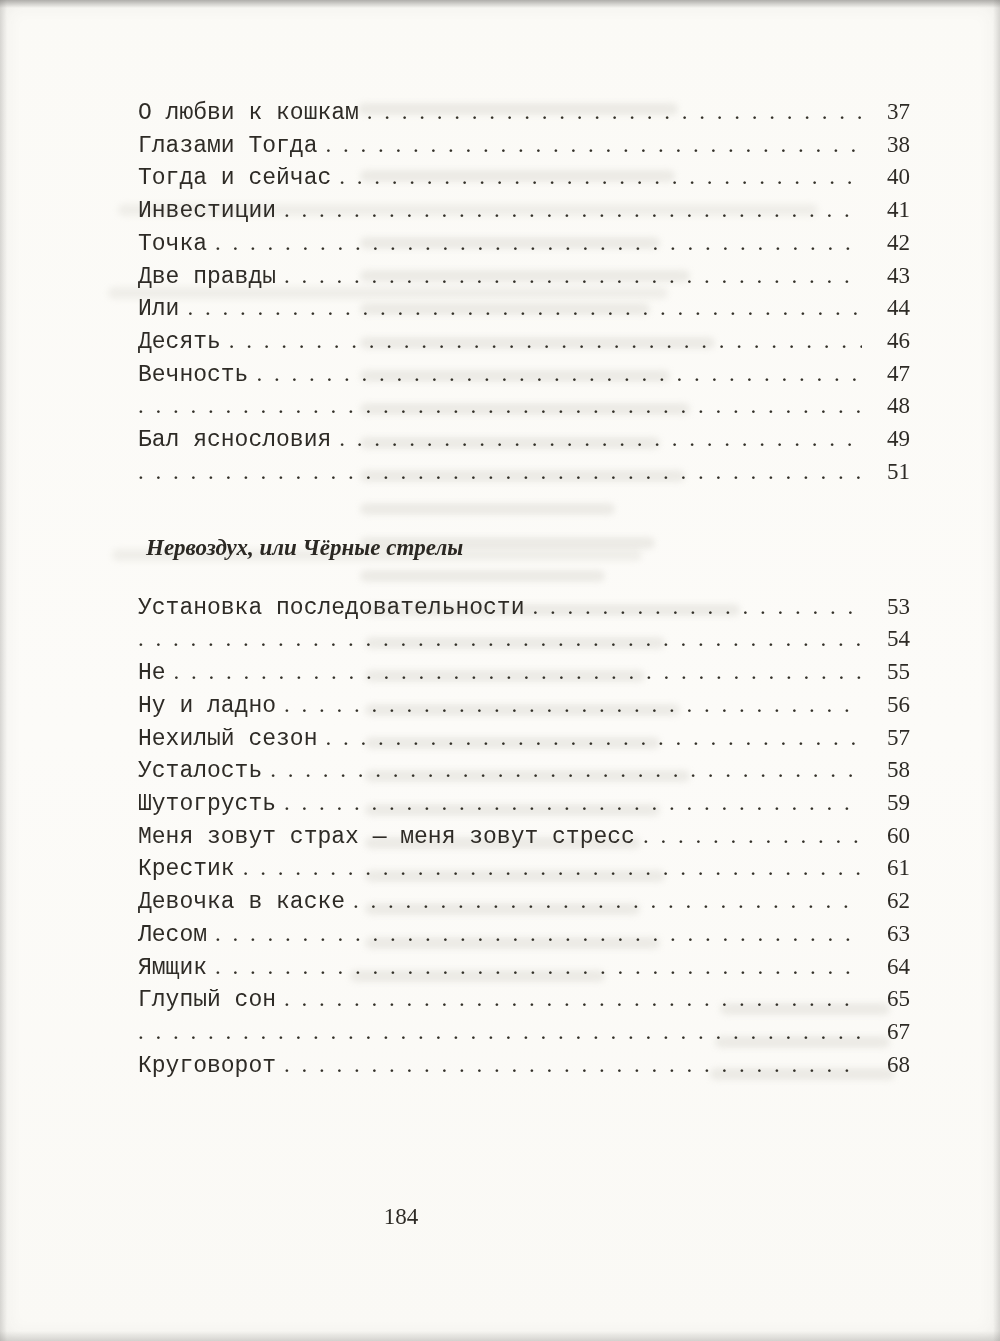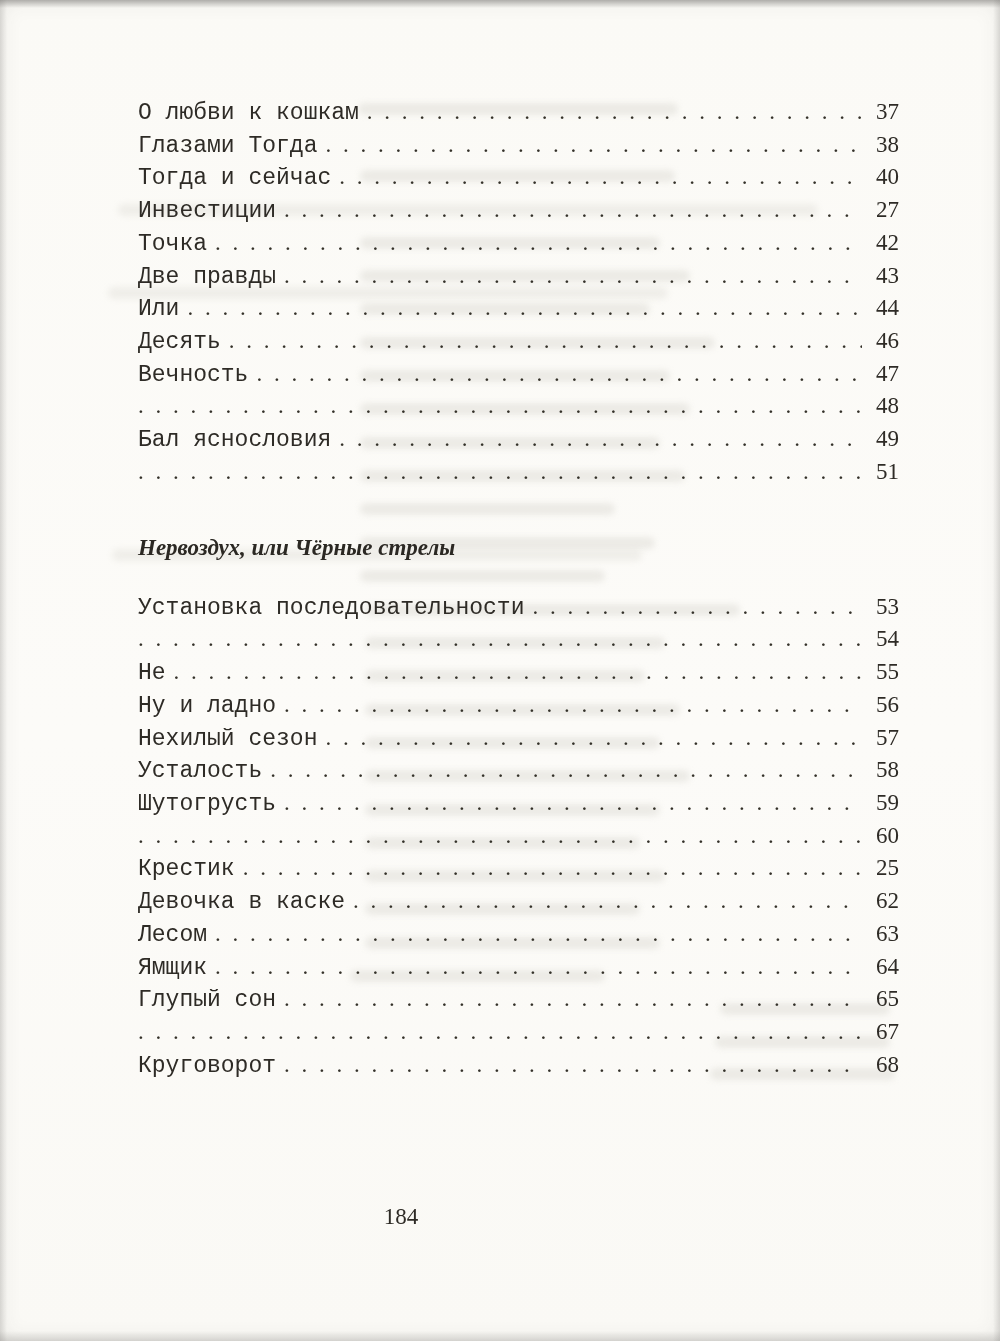--- a/index.html
+++ b/index.html
@@ -70,29 +70,29 @@
     flex: 1 1 auto;
     overflow: hidden;
     white-space: nowrap;
     letter-spacing: 2px;
     word-spacing: 2px;
     color: #343129;
   }
   .toc-page {
     padding-left: 14px;
     min-width: 34px;
-    text-align: left;
+    text-align: right;
   }
   .section-heading {
     font-size: 23px;
     font-weight: bold;
     font-style: italic;
     line-height: 33px;
     height: 33px;
-    margin: 42px 0 27px 0;
+    margin: 42px 0 27px 8px;
     color: #2b2823;
   }
   .folio {
     position: absolute;
     top: 1200px;
     left: 0;
     width: 802px;
     text-align: center;
     font-size: 23px;
     line-height: 33px;
@@ -151,21 +151,21 @@
           <span class="toc-page">38</span>
         </div>
         <div class="toc-row">
           <span class="toc-title">Тогда и сейчас</span>
           <span class="leader">. . . . . . . . . . . . . . . . . . . . . . . . . . . . . . . . . . . . . . . . . . . . . . . . . . . . . . . . . . . . . . . . . . . . . . . . . . . . . . . . </span>
           <span class="toc-page">40</span>
         </div>
         <div class="toc-row">
           <span class="toc-title">Инвестиции</span>
           <span class="leader">. . . . . . . . . . . . . . . . . . . . . . . . . . . . . . . . . . . . . . . . . . . . . . . . . . . . . . . . . . . . . . . . . . . . . . . . . . . . . . . . </span>
-          <span class="toc-page">27</span>
+          <span class="toc-page">41</span>
         </div>
         <div class="toc-row">
           <span class="toc-title">Точка</span>
           <span class="leader">. . . . . . . . . . . . . . . . . . . . . . . . . . . . . . . . . . . . . . . . . . . . . . . . . . . . . . . . . . . . . . . . . . . . . . . . . . . . . . . . </span>
           <span class="toc-page">42</span>
         </div>
         <div class="toc-row">
           <span class="toc-title">Две правды</span>
           <span class="leader">. . . . . . . . . . . . . . . . . . . . . . . . . . . . . . . . . . . . . . . . . . . . . . . . . . . . . . . . . . . . . . . . . . . . . . . . . . . . . . . . </span>
           <span class="toc-page">43</span>
@@ -227,27 +227,28 @@
           <span class="toc-title">Усталость</span>
           <span class="leader">. . . . . . . . . . . . . . . . . . . . . . . . . . . . . . . . . . . . . . . . . . . . . . . . . . . . . . . . . . . . . . . . . . . . . . . . . . . . . . . . </span>
           <span class="toc-page">58</span>
         </div>
         <div class="toc-row">
           <span class="toc-title">Шутогрусть</span>
           <span class="leader">. . . . . . . . . . . . . . . . . . . . . . . . . . . . . . . . . . . . . . . . . . . . . . . . . . . . . . . . . . . . . . . . . . . . . . . . . . . . . . . . </span>
           <span class="toc-page">59</span>
         </div>
         <div class="toc-row">
+          <span class="toc-title">Меня зовут страх — меня зовут стресс</span>
           <span class="leader">. . . . . . . . . . . . . . . . . . . . . . . . . . . . . . . . . . . . . . . . . . . . . . . . . . . . . . . . . . . . . . . . . . . . . . . . . . . . . . . . </span>
           <span class="toc-page">60</span>
         </div>
         <div class="toc-row">
           <span class="toc-title">Крестик</span>
           <span class="leader">. . . . . . . . . . . . . . . . . . . . . . . . . . . . . . . . . . . . . . . . . . . . . . . . . . . . . . . . . . . . . . . . . . . . . . . . . . . . . . . . </span>
-          <span class="toc-page">25</span>
+          <span class="toc-page">61</span>
         </div>
         <div class="toc-row">
           <span class="toc-title">Девочка в каске</span>
           <span class="leader">. . . . . . . . . . . . . . . . . . . . . . . . . . . . . . . . . . . . . . . . . . . . . . . . . . . . . . . . . . . . . . . . . . . . . . . . . . . . . . . . </span>
           <span class="toc-page">62</span>
         </div>
         <div class="toc-row">
           <span class="toc-title">Лесом</span>
           <span class="leader">. . . . . . . . . . . . . . . . . . . . . . . . . . . . . . . . . . . . . . . . . . . . . . . . . . . . . . . . . . . . . . . . . . . . . . . . . . . . . . . . </span>
           <span class="toc-page">63</span>

